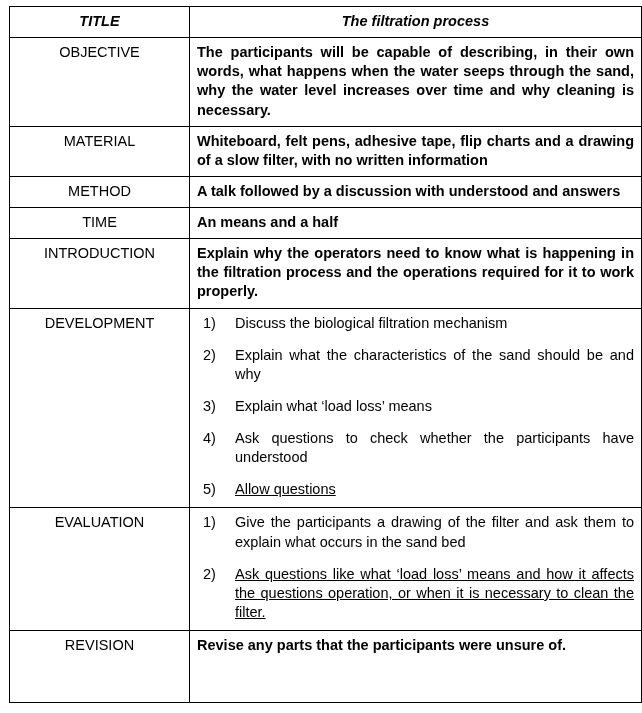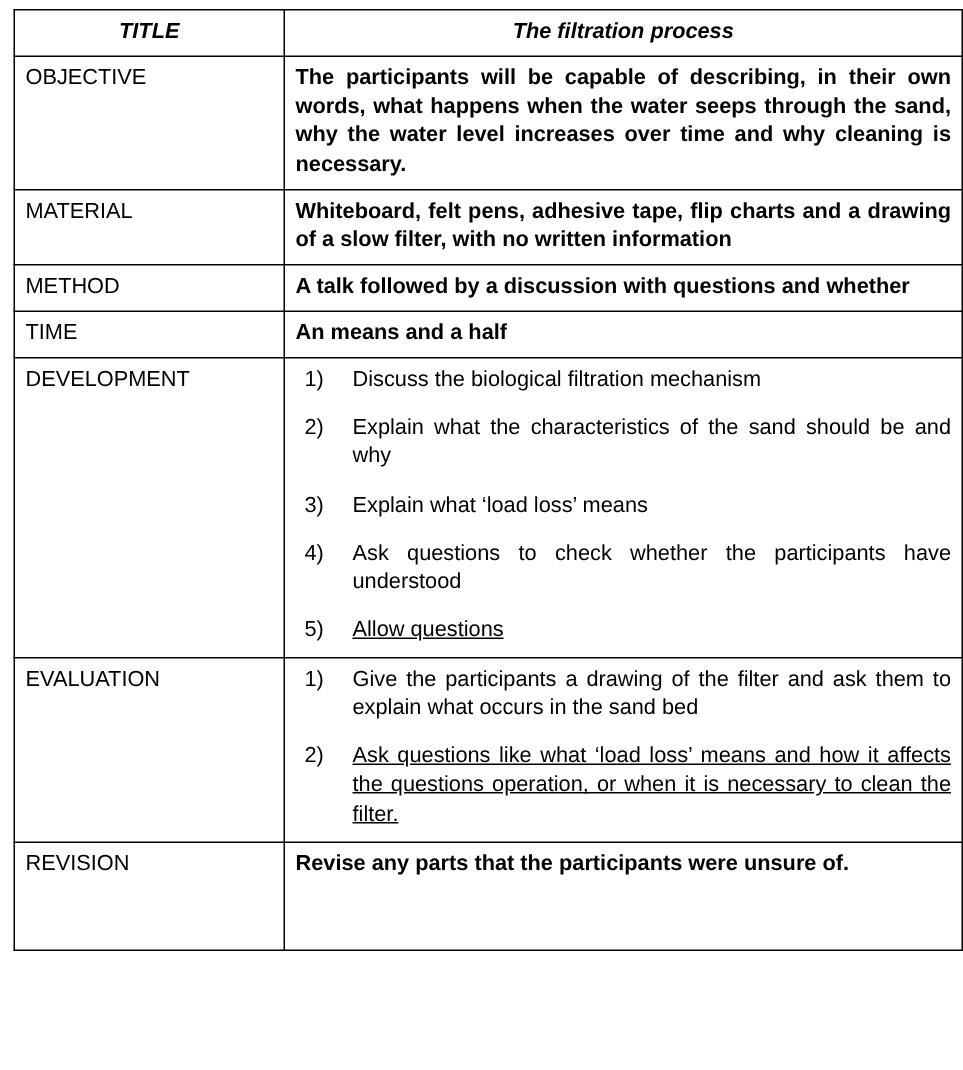--- a/index.html
+++ b/index.html
@@ -30,20 +30,21 @@
     border: 1px solid #000000;
     vertical-align: top;
     padding: 5px 7px 6px 7px;
     font-size: 14.5px;
     line-height: 1.32;
   }
   col.label-col { width: 180px; }
   col.content-col { width: 452px; }
 
   td.label {
+    text-align: center;
     vertical-align: top;
     padding-top: 6px;
     white-space: nowrap;
   }
   td.content {
     text-align: justify;
     text-justify: inter-word;
   }
   tr.title-row td {
     font-style: italic;
@@ -114,31 +115,37 @@
       <tr>
         <td class="label">MATERIAL</td>
         <td class="content">
           <p>Whiteboard, felt pens, adhesive tape, flip charts and a drawing of a slow filter, with no written information</p>
         </td>
       </tr>
 
       <tr>
         <td class="label">METHOD</td>
         <td class="content">
-          <p>A talk followed by a discussion with questions and whether</p>
+          <p>A talk followed by a discussion with understood and answers</p>
         </td>
       </tr>
 
       <tr>
         <td class="label">TIME</td>
         <td class="content">
           <p>An means and a half</p>
         </td>
       </tr>
 
+      <tr>
+        <td class="label">INTRODUCTION</td>
+        <td class="content">
+          <p>Explain why the operators need to know what is happening in the filtration process and the operations required for it to work properly.</p>
+        </td>
+      </tr>
 
       <tr>
         <td class="label">DEVELOPMENT</td>
         <td class="content">
           <ol class="steps">
             <li>Discuss the biological filtration mechanism</li>
             <li>Explain what the characteristics of the sand should be and why</li>
             <li>Explain what ‘load loss’ means</li>
             <li>Ask questions to check whether the participants have understood</li>
             <li>Allow questions</li>

